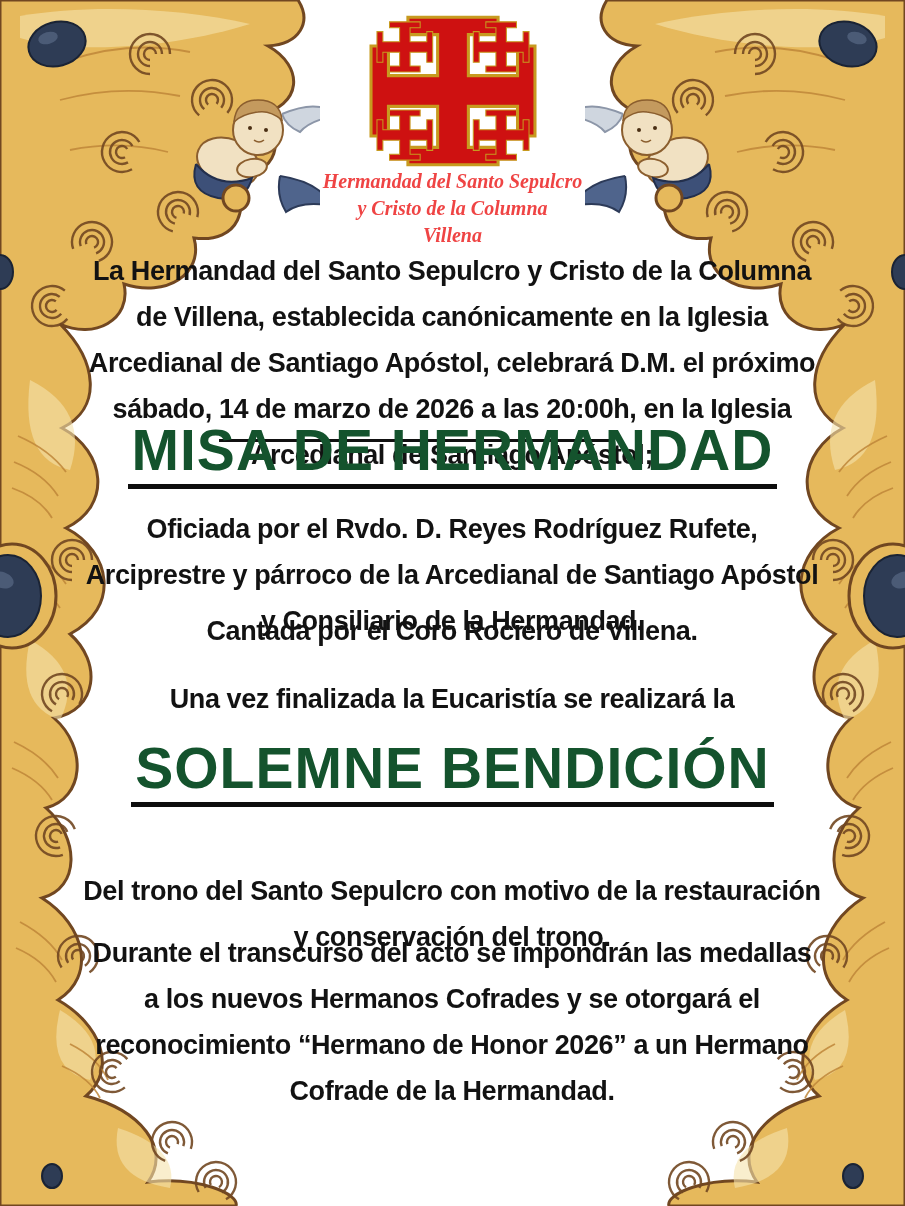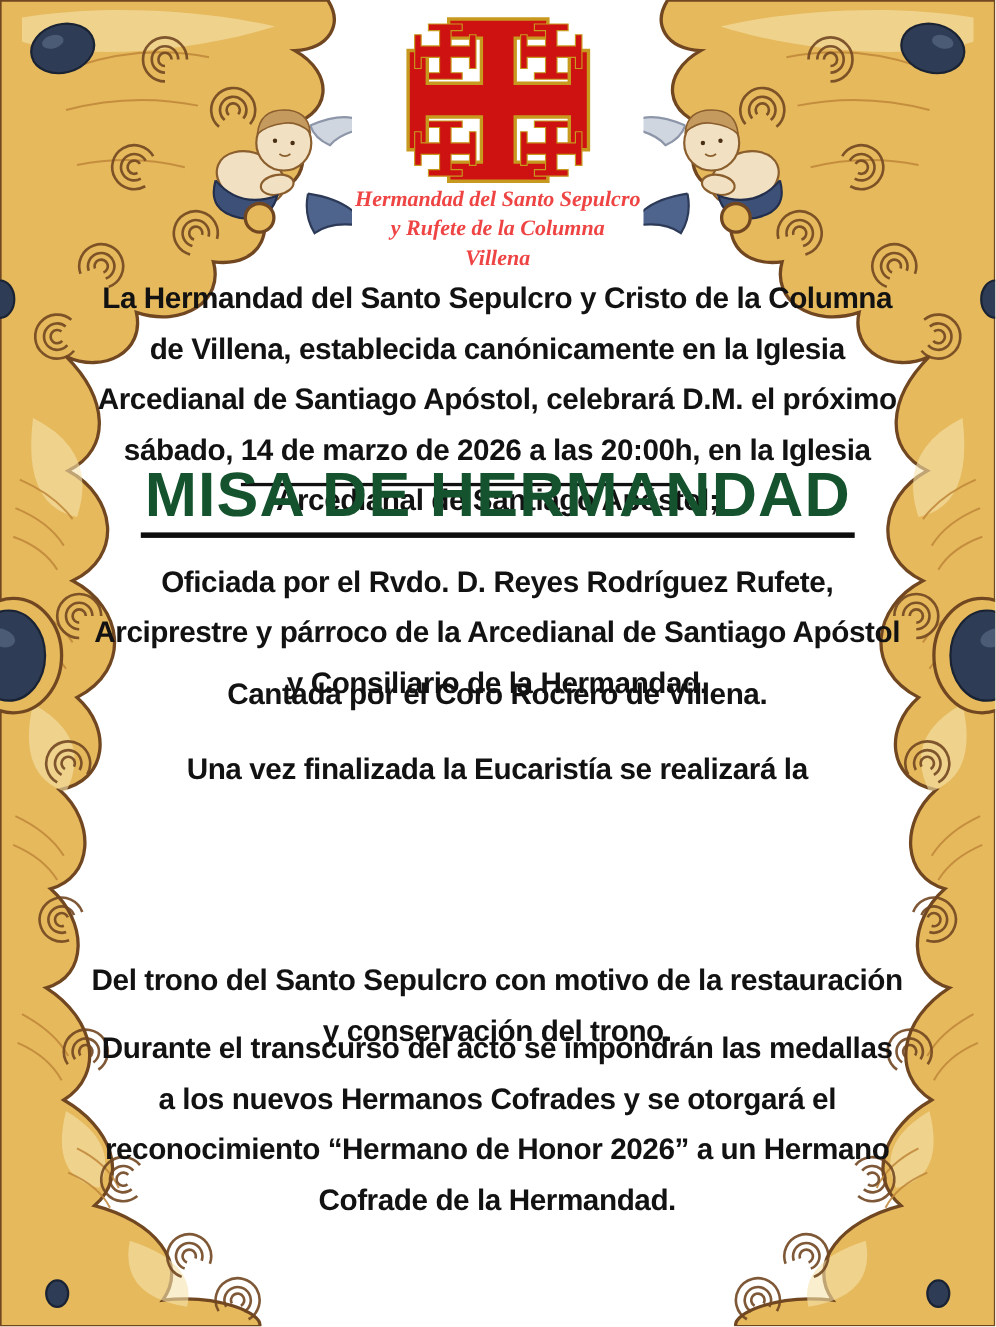--- a/index.html
+++ b/index.html
@@ -135,36 +135,39 @@
         L15,55 L44,55 L44,72 L-44,72 L-44,55 L-15,55
         L-15,15 L-63,15 L-63,44 L-80,44 L-80,-44 L-63,-44 L-63,-15 L-15,-15 Z"></path>
       <use href="#crossP" transform="translate(-47,-43) scale(0.34)"></use>
       <use href="#crossP" transform="translate(47,-43) scale(0.34)"></use>
       <use href="#crossP" transform="translate(-47,43) scale(0.34)"></use>
       <use href="#crossP" transform="translate(47,43) scale(0.34)"></use>
     </svg>
 
     <div class="org-name">
       <div>Hermandad del Santo Sepulcro</div>
-      <div>y  Rufete de la Columna</div>
+      <div>y  Cristo de la Columna</div>
       <div>Villena</div>
     </div>
 
     <div class="para p-intro"><span>La Hermandad del Santo Sepulcro y Cristo de la Columna de Villena, establecida canónicamente en la Iglesia Arcedianal de Santiago Apóstol, celebrará D.M. el próximo sábado, </span><span class="u-date">14 de marzo de 2026 a las 20:00</span><span>h, en la Iglesia Arcedianal de Santiago Apóstol;</span></div>
 
     <div class="h-big h-mass">
       <span class="u-head">MISA DE HERMANDAD</span>
     </div>
 
     <div class="para p-officiant">Oficiada por el Rvdo. D. Reyes Rodríguez Rufete, Arciprestre y párroco de la Arcedianal de Santiago Apóstol y Consiliario de la Hermandad.</div>
 
     <div class="para p-choir">Cantada por el Coro Rociero de Villena.</div>
 
     <div class="para p-transition">Una vez finalizada la Eucaristía se realizará la</div>
 
+    <div class="h-big h-blessing">
+      <span class="u-head">SOLEMNE BENDICIÓN</span>
+    </div>
 
     <div class="para p-blessing">Del trono del Santo Sepulcro con motivo de la restauración y conservación del trono.</div>
 
     <div class="para p-medals">Durante el transcurso del acto se impondrán las medallas a los nuevos Hermanos Cofrades y se otorgará el reconocimiento “Hermano de Honor 2026” a un Hermano Cofrade de la Hermandad.</div>
 
 
   </div>
 </div>
 
 </body></html>

